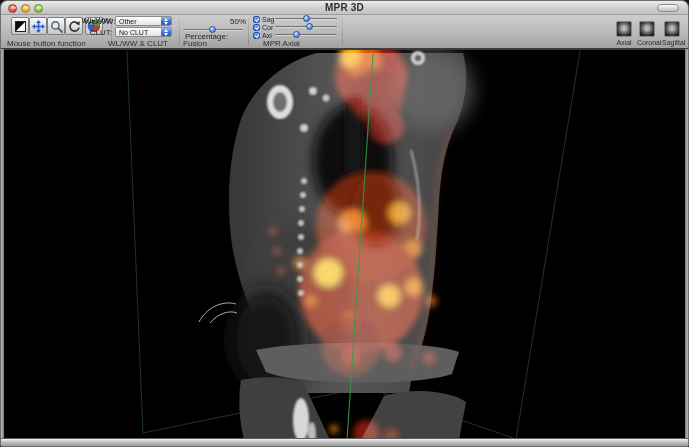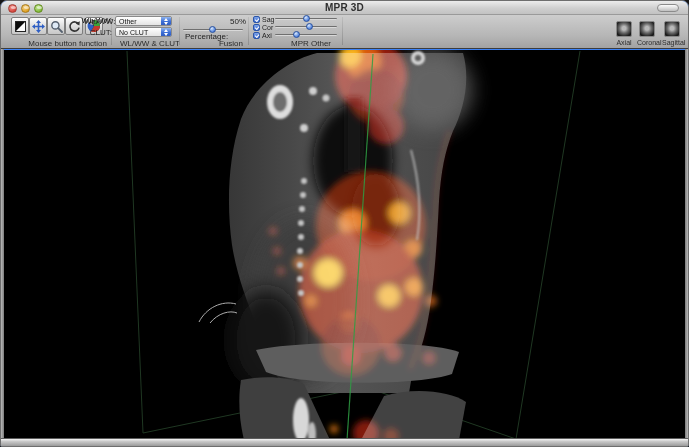--- a/index.html
+++ b/index.html
@@ -1,19 +1,19 @@
 <!DOCTYPE html>
 <html><head>
 <meta charset="utf-8">
 <style>
   * { margin:0; padding:0; box-sizing:border-box; }
   html,body { background:#161616; font-family:"Liberation Sans", sans-serif; }
   .window {
     position:relative; width:689px; height:447px; overflow:hidden;
-    border-radius:7px 7px 2px 2px; background:#3b82f6;
+    border-radius:7px 7px 2px 2px; background:#0c4a6e;
     border:1px solid #6e6e6e;
   }
   
   .titlebar {
     position:absolute; left:0; top:0; width:100%; height:14px;
     background:linear-gradient(#ececec,#cfcfcf 55%,#c2c2c2);
     border-bottom:1px solid #9a9a9a;
   }
   .traffic { position:absolute; top:3px; width:9px; height:9px; border-radius:50%; }
   .traffic::after{ content:""; position:absolute; left:2px; top:1px; width:5px; height:3px;
@@ -27,21 +27,21 @@
   }
   
   .toolbar {
     position:absolute; left:0; top:14px; width:100%; height:34px;
     background:linear-gradient(#cdcdcd,#b5b5b5 65%,#a2a2a2);
     border-bottom:1px solid #3c3c3c;
   }
   .tsep { position:absolute; top:2px; height:28px; width:1px;
     background:linear-gradient(#bdbdbd,#8e8e8e); }
   .group-label {
-    position:absolute; font-size:8px; color:#2c2c2c; text-align:right; white-space:nowrap;
+    position:absolute; font-size:8px; color:#2c2c2c; text-align:left; white-space:nowrap;
   }
   
   .tbtn {
     position:absolute; top:2px; width:18px; height:18px;
     background:linear-gradient(#fdfdfd,#d9d9d9 60%,#c8c8c8);
     border:1px solid #7e7e7e; border-radius:2px;
     display:flex; align-items:center; justify-content:center;
   }
   .icon-contrast { width:11px; height:11px; border:1px solid #222;
     background:linear-gradient(135deg,#0a0a0a 49%,#fdfdfd 51%); }
@@ -188,21 +188,21 @@
       <div class="thumb" style="left: 55%;"></div>
     </div>
 
     <div class="cbx" style="left:252px; top:17px;"></div>
     <div class="axis-label" style="left:261px; top:17px;">Axi</div>
     <div class="slider" style="left:274px; top:16px; width:62px;">
       <div class="track"></div>
       <div class="thumb" style="left: 34%;"></div>
     </div>
 
-    <div class="group-label" style="left:262px; top:24px; width:68px;">MPR Other</div>
+    <div class="group-label" style="left:262px; top:24px; width:68px;">MPR Axial</div>
 
     <div class="tsep" style="left:341px"></div>
 
     <div class="viewbtn" style="left:613px">
       <div class="thumb16"></div>
       <div class="vlabel">Axial</div>
     </div>
     <div class="viewbtn" style="left:636px">
       <div class="thumb16"></div>
       <div class="vlabel">Coronal</div>

